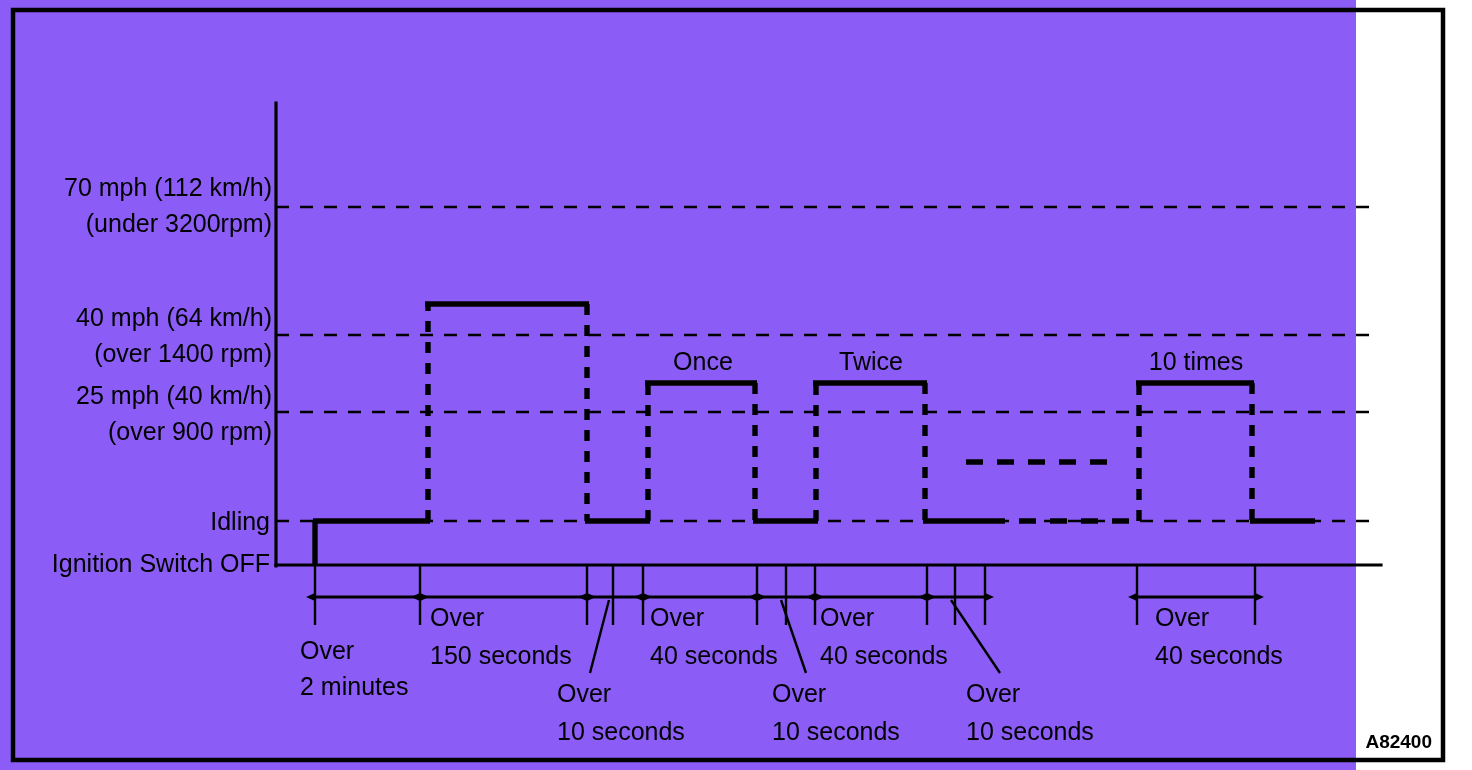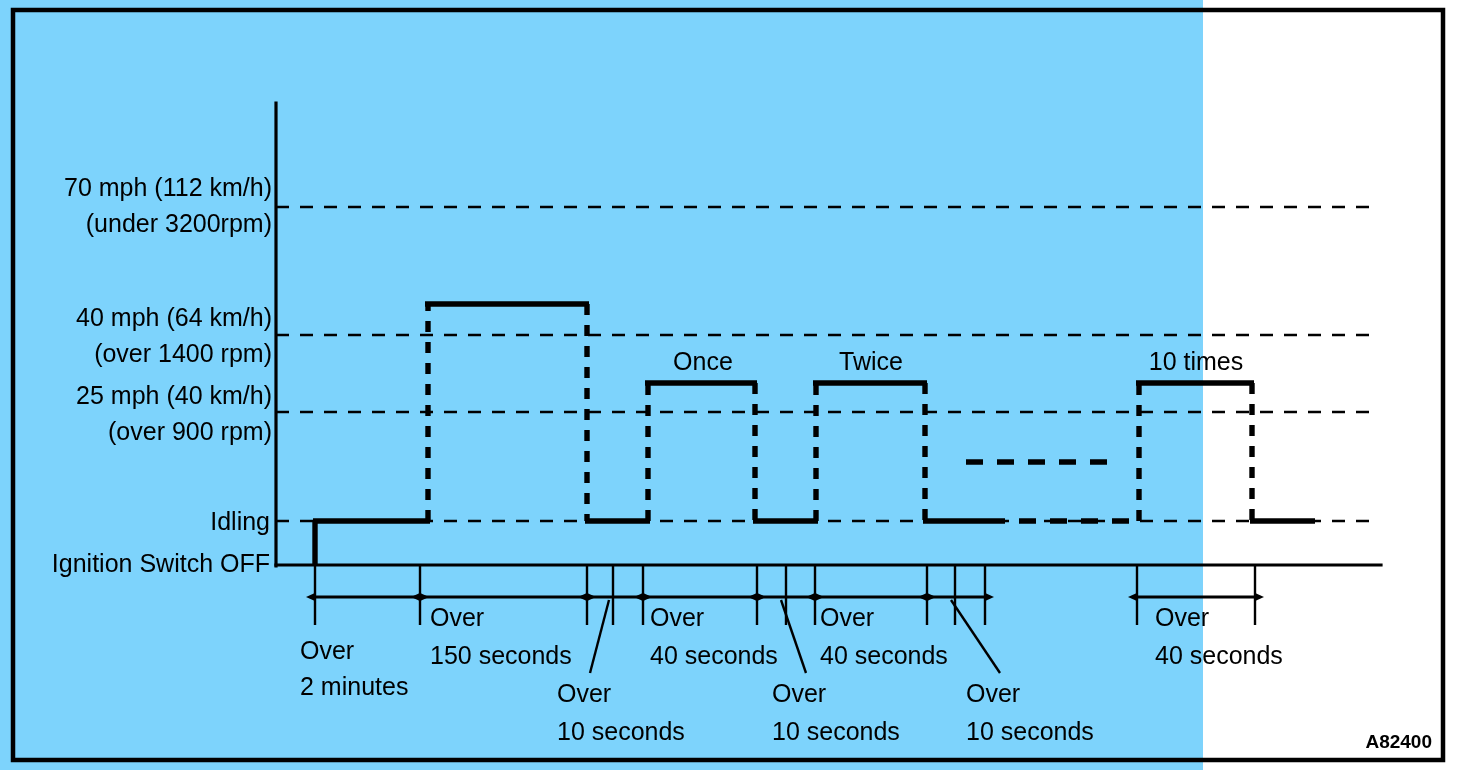--- a/index.html
+++ b/index.html
@@ -9,23 +9,23 @@
     background: #ffffff;
   }
   body {
     width: 1472px;
     height: 770px;
     font-family: "Liberation Sans", sans-serif;
     overflow: hidden;
   }
   #figure-root {
     position: relative;
-    width: 1203px;
+    width: 1356px;
     height: 770px;
-    background: #7dd3fc;
+    background: #8b5cf6;
   }
   #diagram-svg {
     position: absolute;
     top: 0;
     left: 0;
     display: block;
   }
   .axis-line    { stroke: #000000; stroke-width: 3.2; fill: none; stroke-linecap: square; }
   .frame-border { stroke: #000000; stroke-width: 4.5; fill: none; }
   .gridline     { stroke: #000000; stroke-width: 2.6; fill: none;

